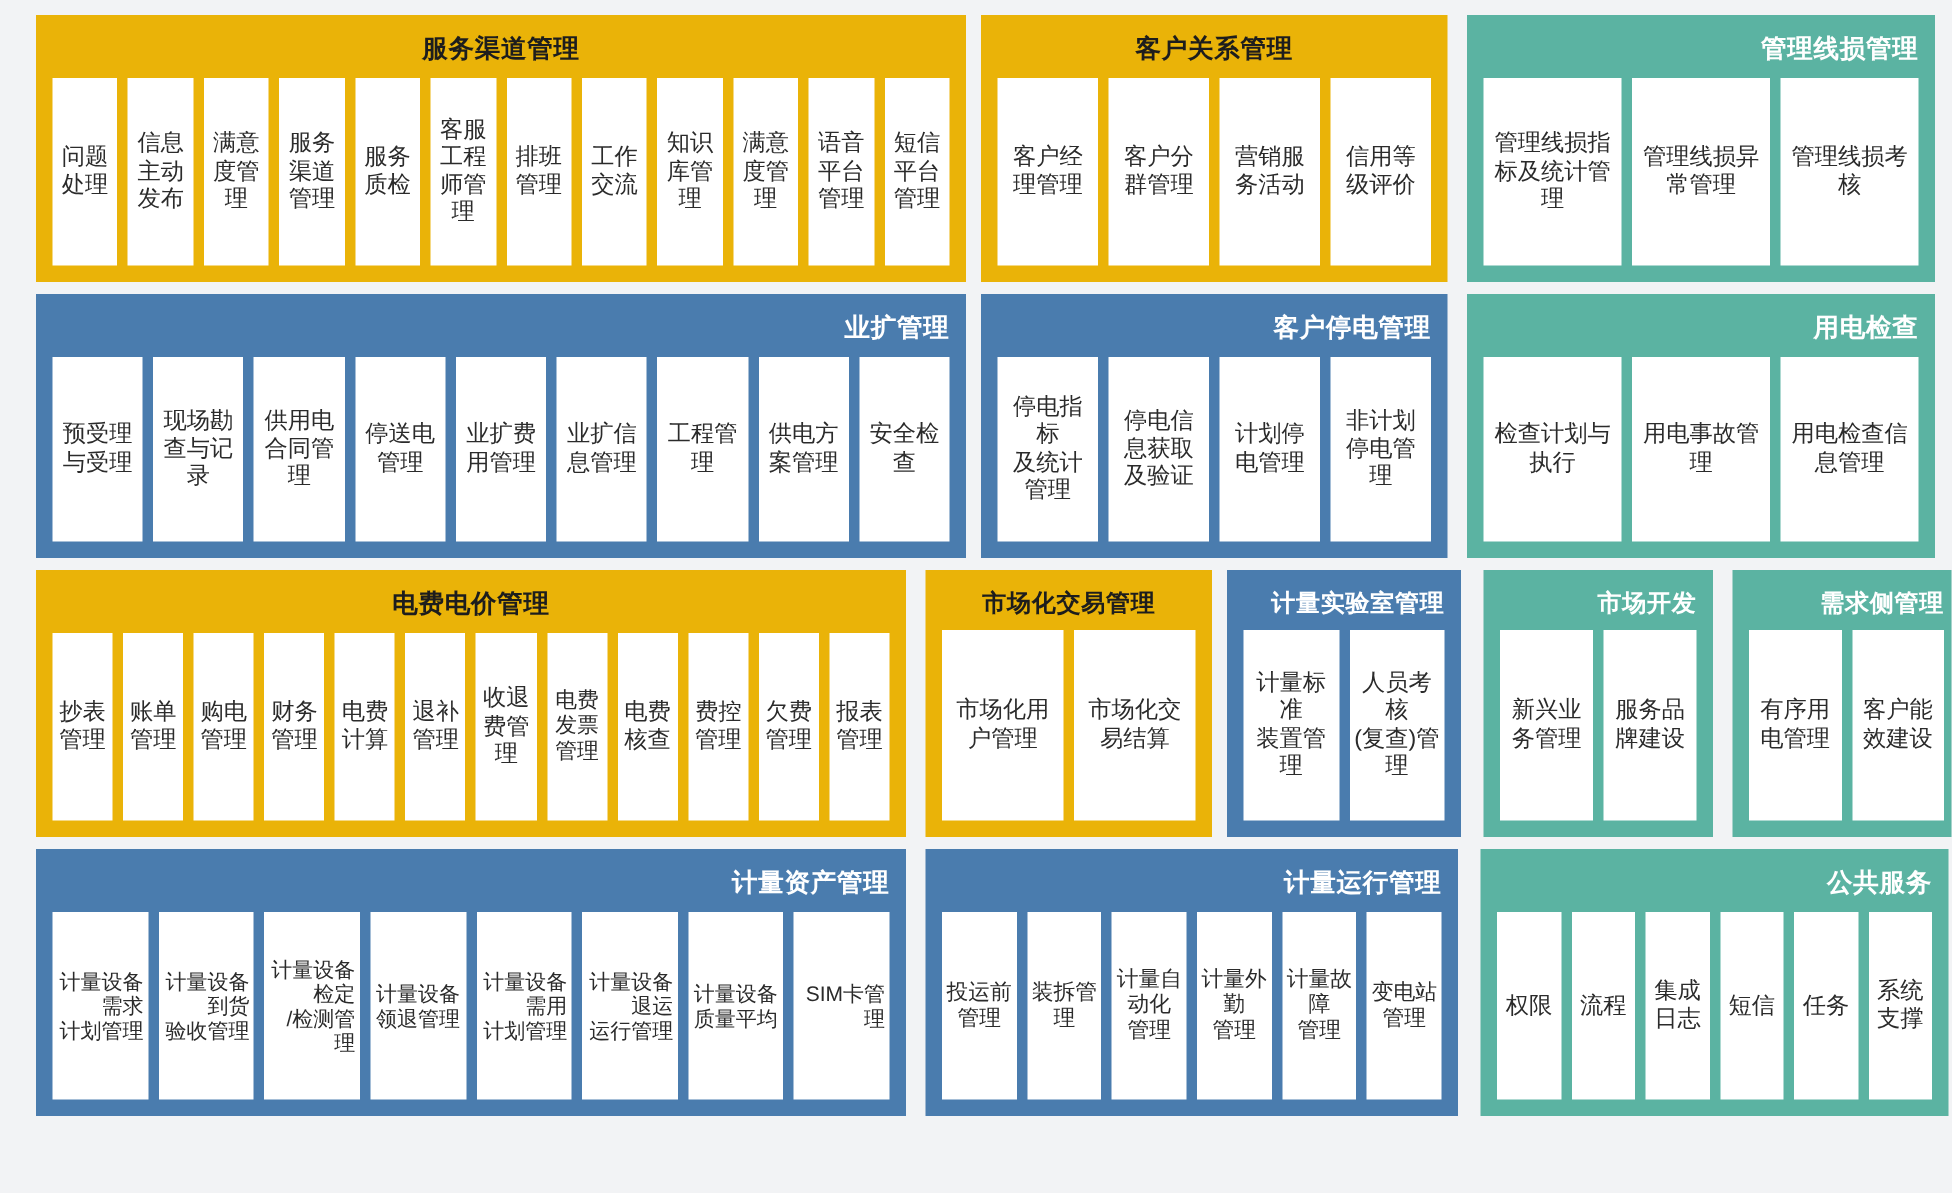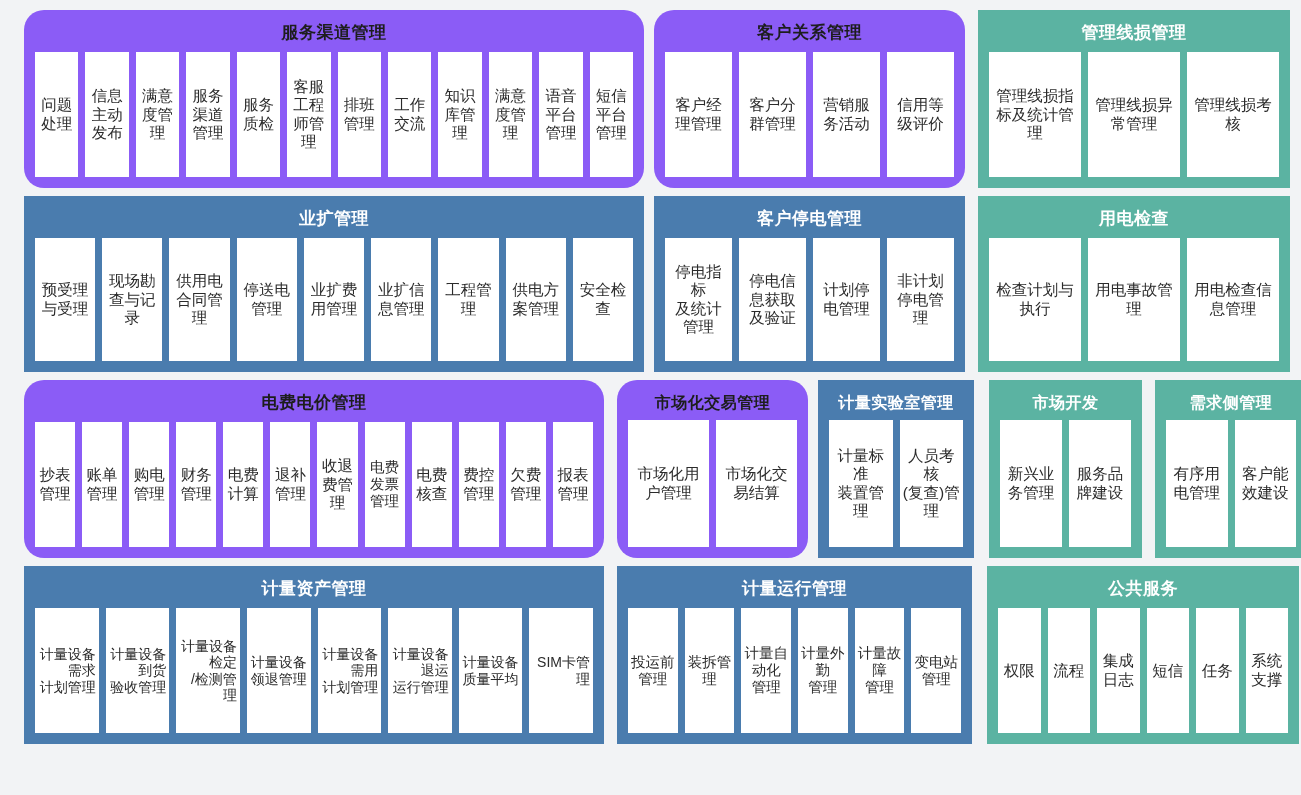--- a/index.html
+++ b/index.html
@@ -32,36 +32,36 @@
   .row-2 { height: 176px; }
   .row-3 { height: 178px; }
   .row-4 { height: 178px; }
 
   .panel {
     box-sizing: border-box;
     padding: 9px 11px 11px 11px;
     display: flex;
     flex-direction: column;
   }
-  .panel.lightblue { background: #8b5cf6; border-radius: 20px; }
+  .panel.lightblue { background: #eab308; }
   .panel.blue      { background: #4a7cae; }
   .panel.green     { background: #5bb3a2; }
 
   .panel-title {
     text-align: center;
     font-weight: bold;
     font-size: 17px;
     line-height: 1.2;
     letter-spacing: 0.5px;
     padding: 4px 0 9px 0;
     flex: 0 0 auto;
   }
   .panel.lightblue > .panel-title { color: #1d1d1d; }
   .panel.blue > .panel-title,
-  .panel.green > .panel-title { color: #ffffff; }
+  .panel.green > .panel-title { color: #ffffff; text-align: right; }
 
   .grid {
     flex: 1 1 auto;
     display: flex;
     flex-direction: row;
     gap: 7px;
   }
   .grid-row {
     display: flex;
     gap: 7px;

